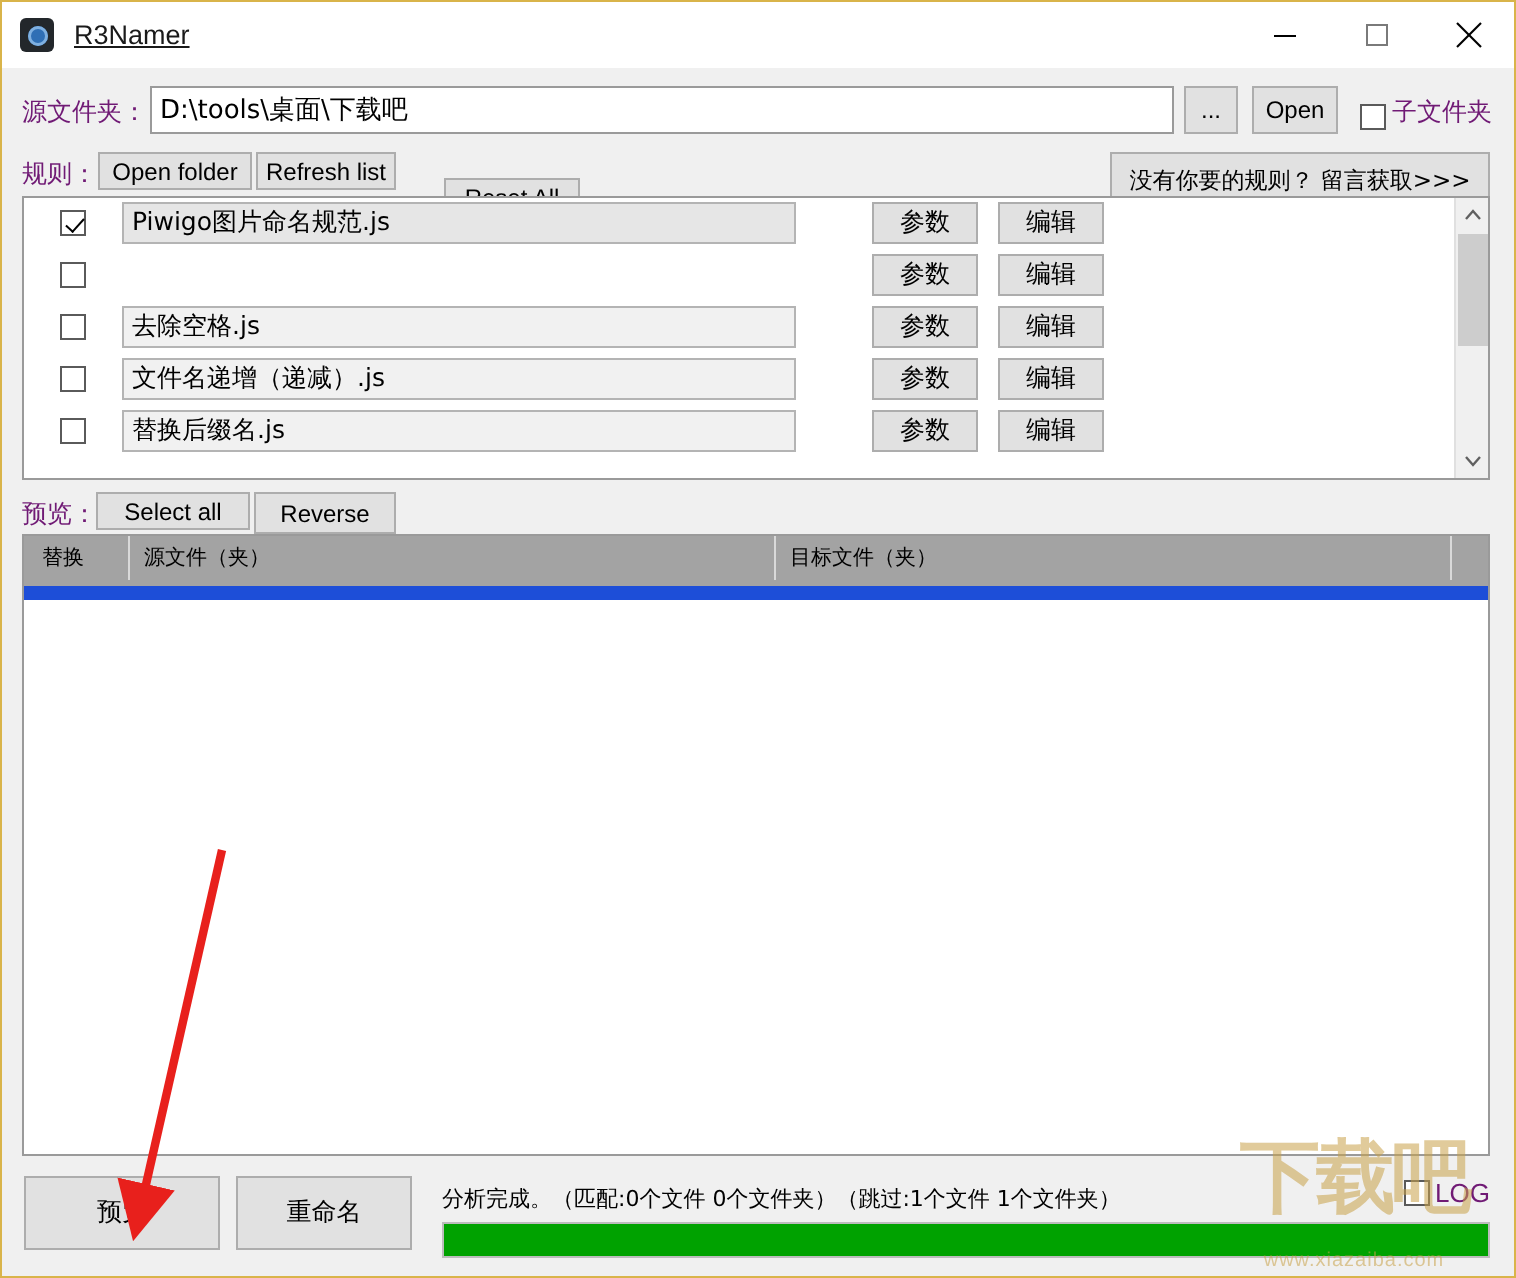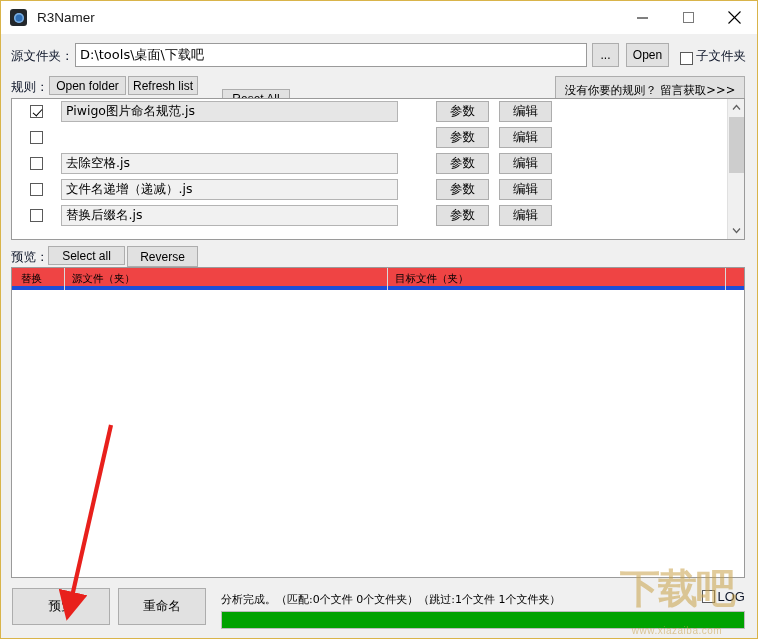--- a/index.html
+++ b/index.html
@@ -39,33 +39,34 @@
     width: 10px; height: 10px; border-radius: 50%;
     background: #2f6fb5;
     box-shadow: inset 0 0 0 1.5px #7fb0e0;
   }
   #app-title {
     margin-left: 10px;
     font-size: 13.5px;
     color: #1a1a1a;
     font-family: "Liberation Sans", sans-serif;
     white-space: nowrap;
+    text-decoration: underline;
   }
   .wbtn {
     width: 46px; height: 32px;
     display: flex; align-items: center; justify-content: center;
     flex: none;
     background: transparent;
   }
   #win-controls { position: absolute; right: 0; top: 0; display: flex; }
   .wbtn svg { display: block; }
 
   
   .lbl {
-    font-size: 12.5px; color: #0f172a;
+    font-size: 12.5px; color: #701a75;
     font-family: "DejaVu Sans", sans-serif;
     white-space: nowrap;
   }
   .win-btn {
     background: #e1e1e1;
     border: 1px solid #adadad;
     font-size: 12px;
     color: #000;
     font-family: "Liberation Sans", sans-serif;
     display: flex; align-items: center; justify-content: center;
@@ -177,23 +178,23 @@
   #prev-label { position: absolute; left: 10px; top: 248px; }
   #btn-selectall { position: absolute; left: 47px; top: 245px; width: 77px; height: 19px; }
   #btn-reverse   { position: absolute; left: 126px; top: 245px; width: 71px; height: 21px; }
   #prev-panel {
     position: absolute; left: 10px; top: 266px;
     width: 734px; height: 311px;
     background: #ffffff;
     border: 1px solid #9a9a9a;
   }
   #prev-head {
-    position: relative; height: 22px;
-    border-bottom: 4px solid #1d4ed8;
-    background: #ef4444;
+    position: relative; height: 32px;
+    border-bottom: 7px solid #1d4ed8;
+    background: #a3a3a3;
   }
   .pv-cell {
     position: absolute; top: 0; height: 22px;
     display: flex; align-items: center;
     font-size: 10.5px; color: #000;
     font-family: "DejaVu Sans", sans-serif;
     white-space: nowrap;
   }
   .pv-sep { position: absolute; top: 0; width: 1px; height: 22px; background: #d9d9d9; }
 

